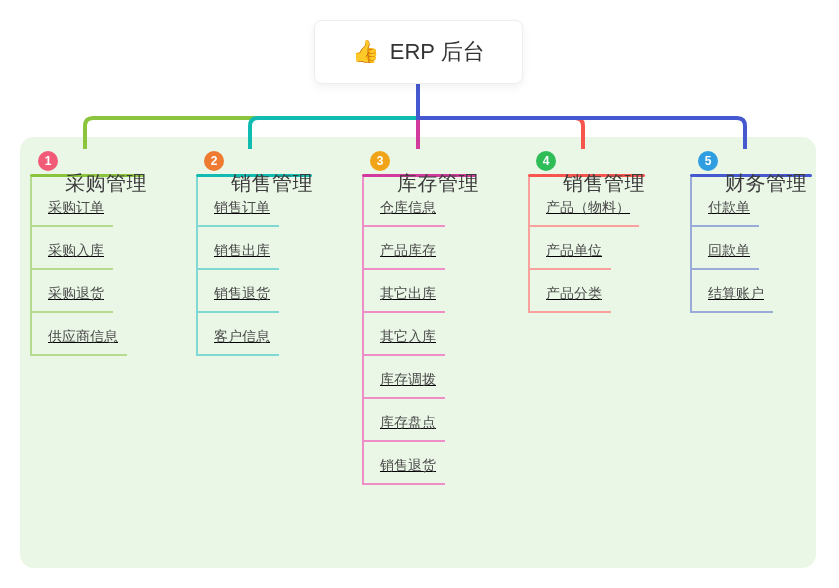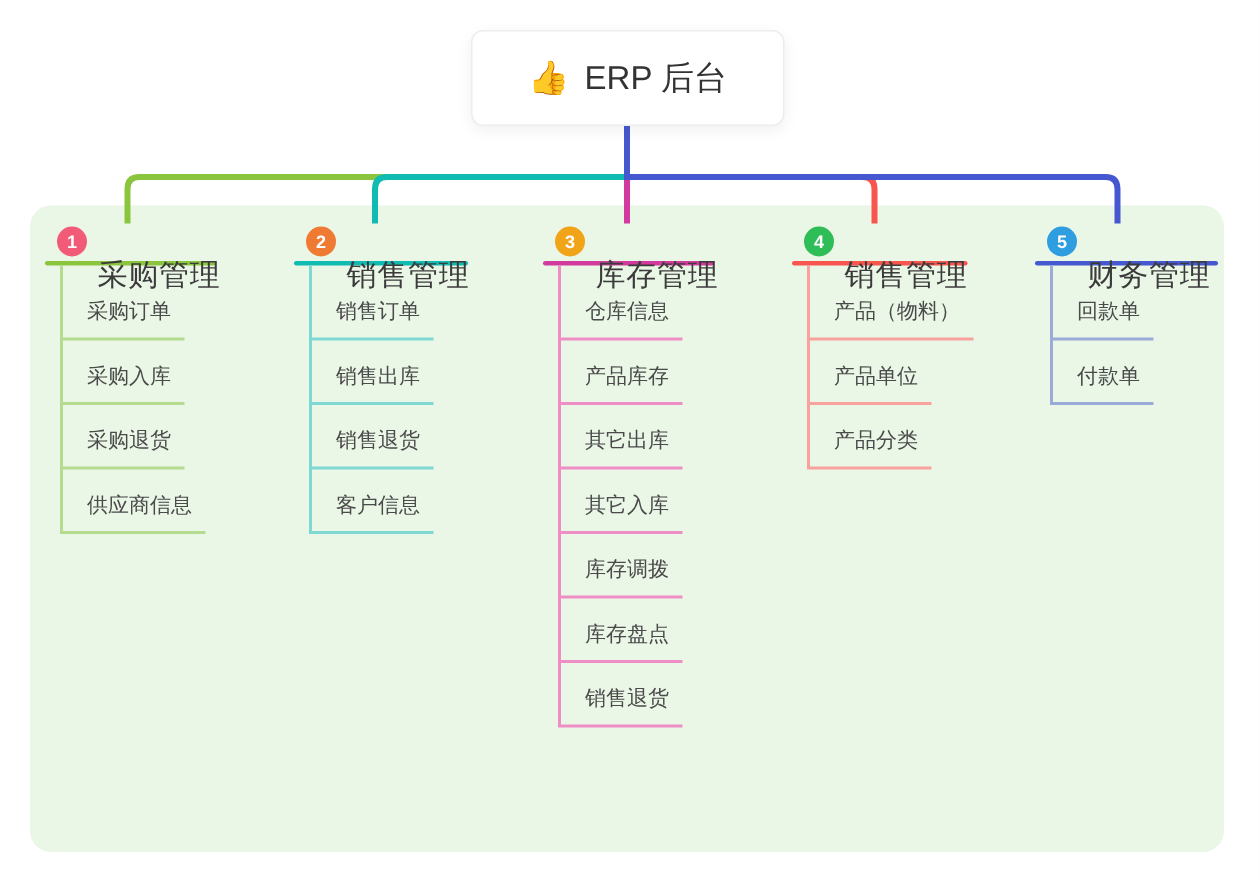--- a/index.html
+++ b/index.html
@@ -30,21 +30,21 @@
   
   .branch { position:absolute; top:148px; z-index:3; }
   .hdr { display:flex; align-items:center; height:26px; padding-left:8px; gap:7px; white-space:nowrap; }
   .badge {
     width:20px; height:20px; border-radius:50%; flex:0 0 20px;
     color:#fff; font-size:12px; font-weight:bold;
     display:flex; align-items:center; justify-content:center;
   }
   .blabel { font-size:20px; color:var(--hdrtext,#3B3B3B); letter-spacing:.5px;margin-top:45px; }
   .hline { height:3px; width:var(--w); border-radius:2px; }
-  .items { margin-left:10px; width:max-content; border-left:2px solid; }
+  .items { width:max-content; border-left:2px solid;text-decoration:underline; }
   .item {
     height:43px; width:max-content; white-space:nowrap;
     display:flex; align-items:flex-end;
     padding:0 9px 8px 16px; border-bottom:2px solid;
     font-size:14px; color:var(--itemtext,#4A4A4A);
   }
   .items .item:first-child { height:50px; }
   .b0 .badge{background:var(--g0)} .b0 .hline{background:var(--c0)} .b0 .items,.b0 .item{border-color:var(--l0)}
   .b1 .badge{background:var(--g1)} .b1 .hline{background:var(--c1)} .b1 .items,.b1 .item{border-color:var(--l1)}
   .b2 .badge{background:var(--g2)} .b2 .hline{background:var(--c2)} .b2 .items,.b2 .item{border-color:var(--l2)}
@@ -130,18 +130,19 @@
     </div>
   </div>
 
   <div class="branch b4" style="left:690px; --w:122px">
     <div class="hdr">
       <span class="badge">5</span>
       <span class="blabel">财务管理</span>
     </div>
     <div class="hline"></div>
     <div class="items">
+      <div class="item">付款单</div>
       <div class="item">回款单</div>
-      <div class="item">付款单</div>
+      <div class="item">结算账户</div>
     </div>
   </div>
 
 </div>
 
 </body></html>

